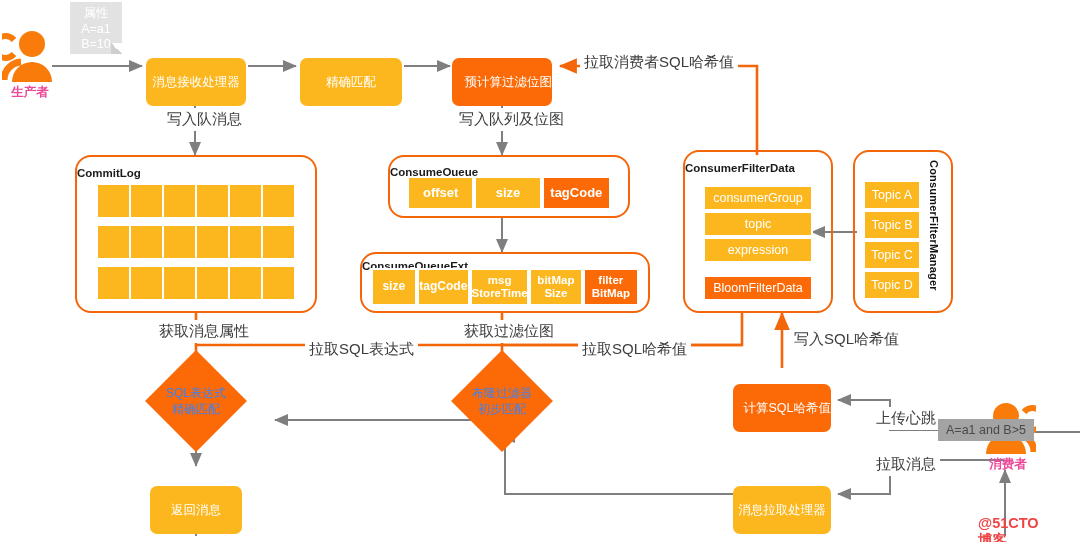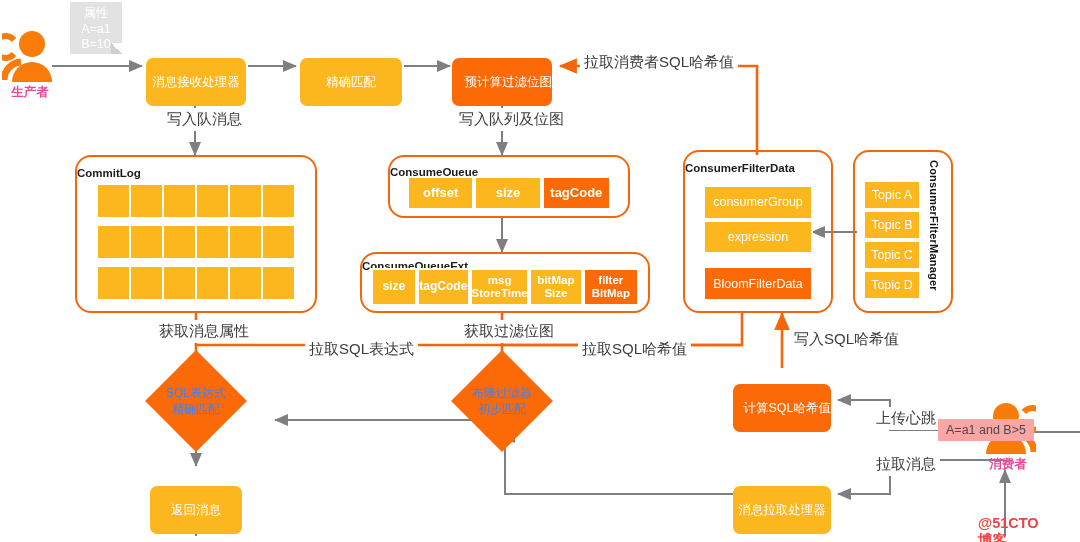--- a/index.html
+++ b/index.html
@@ -41,21 +41,21 @@
            justify-content: center; font-size: 12.5px; border: 2px solid #fff; flex: 1; }
   .vcell.hot { background: #FB6A07; margin-top: 12px; }
   .blank-cell { background: #FCB71E; border: 1.5px solid #ffffff; flex: 1; }
   .blank-row { position: absolute; display: flex; background: #ffffff; padding: 0; }
 
   .vlabel { position: absolute; font-size: 11px; font-weight: bold; color: #111;
             writing-mode: vertical-rl; text-orientation: mixed; letter-spacing: .2px; }
 
   .edge-label { position: absolute; background: #ffffff; color: #3d3d3d;
                 font-size: 15px; padding: 2px 4px; white-space: nowrap; z-index: 6; }
-  .pill-label { position: absolute; background: #fca5a5; color: #4a4a4a;
+  .pill-label { position: absolute; background: #a3a3a3; color: #4a4a4a;
                 font-size: 12.5px; padding: 4px 8px; white-space: nowrap; z-index: 6; }
 
   .note { position: absolute; background: #E2E2E2; color: #ffffff;
           font-size: 12.5px; line-height: 1.25; text-align: center;
           padding-top: 4px; z-index: 5; }
   .note .fold { position: absolute; right: 0; bottom: 0; width: 11px; height: 11px;
                 background: linear-gradient(225deg, #ffffff 50%, #cfcfcf 50%); }
 
   .actor { position: absolute; }
   .actor .aname { position: absolute; left: 0; right: 0; text-align: center;
@@ -215,20 +215,21 @@
 Size</div>
     <div class="cell hot" style="width:21%; font-size:11.5px; white-space:pre-line;">filter
 BitMap</div>
   </div>
 
   <div class="container" style="left:683px; top:150px; width:150px; height:163px;">
     <div class="ctitle" style="top:10px;">ConsumerFilterData</div>
   </div>
   <div class="vstrip" style="left:703px; top:185px; width:110px; height:116px;">
     <div class="vcell">consumerGroup</div>
+    <div class="vcell">topic</div>
     <div class="vcell">expression</div>
     <div class="vcell hot">BloomFilterData</div>
   </div>
 
   <div class="container" style="left:853px; top:150px; width:100px; height:163px;">
   </div>
   <div class="vlabel" style="left:928px; top:160px; height:140px;">ConsumerFilterManager</div>
   <div class="vstrip" style="left:863px; top:180px; width:58px; height:120px;">
     <div class="vcell">Topic A</div>
     <div class="vcell">Topic B</div>

